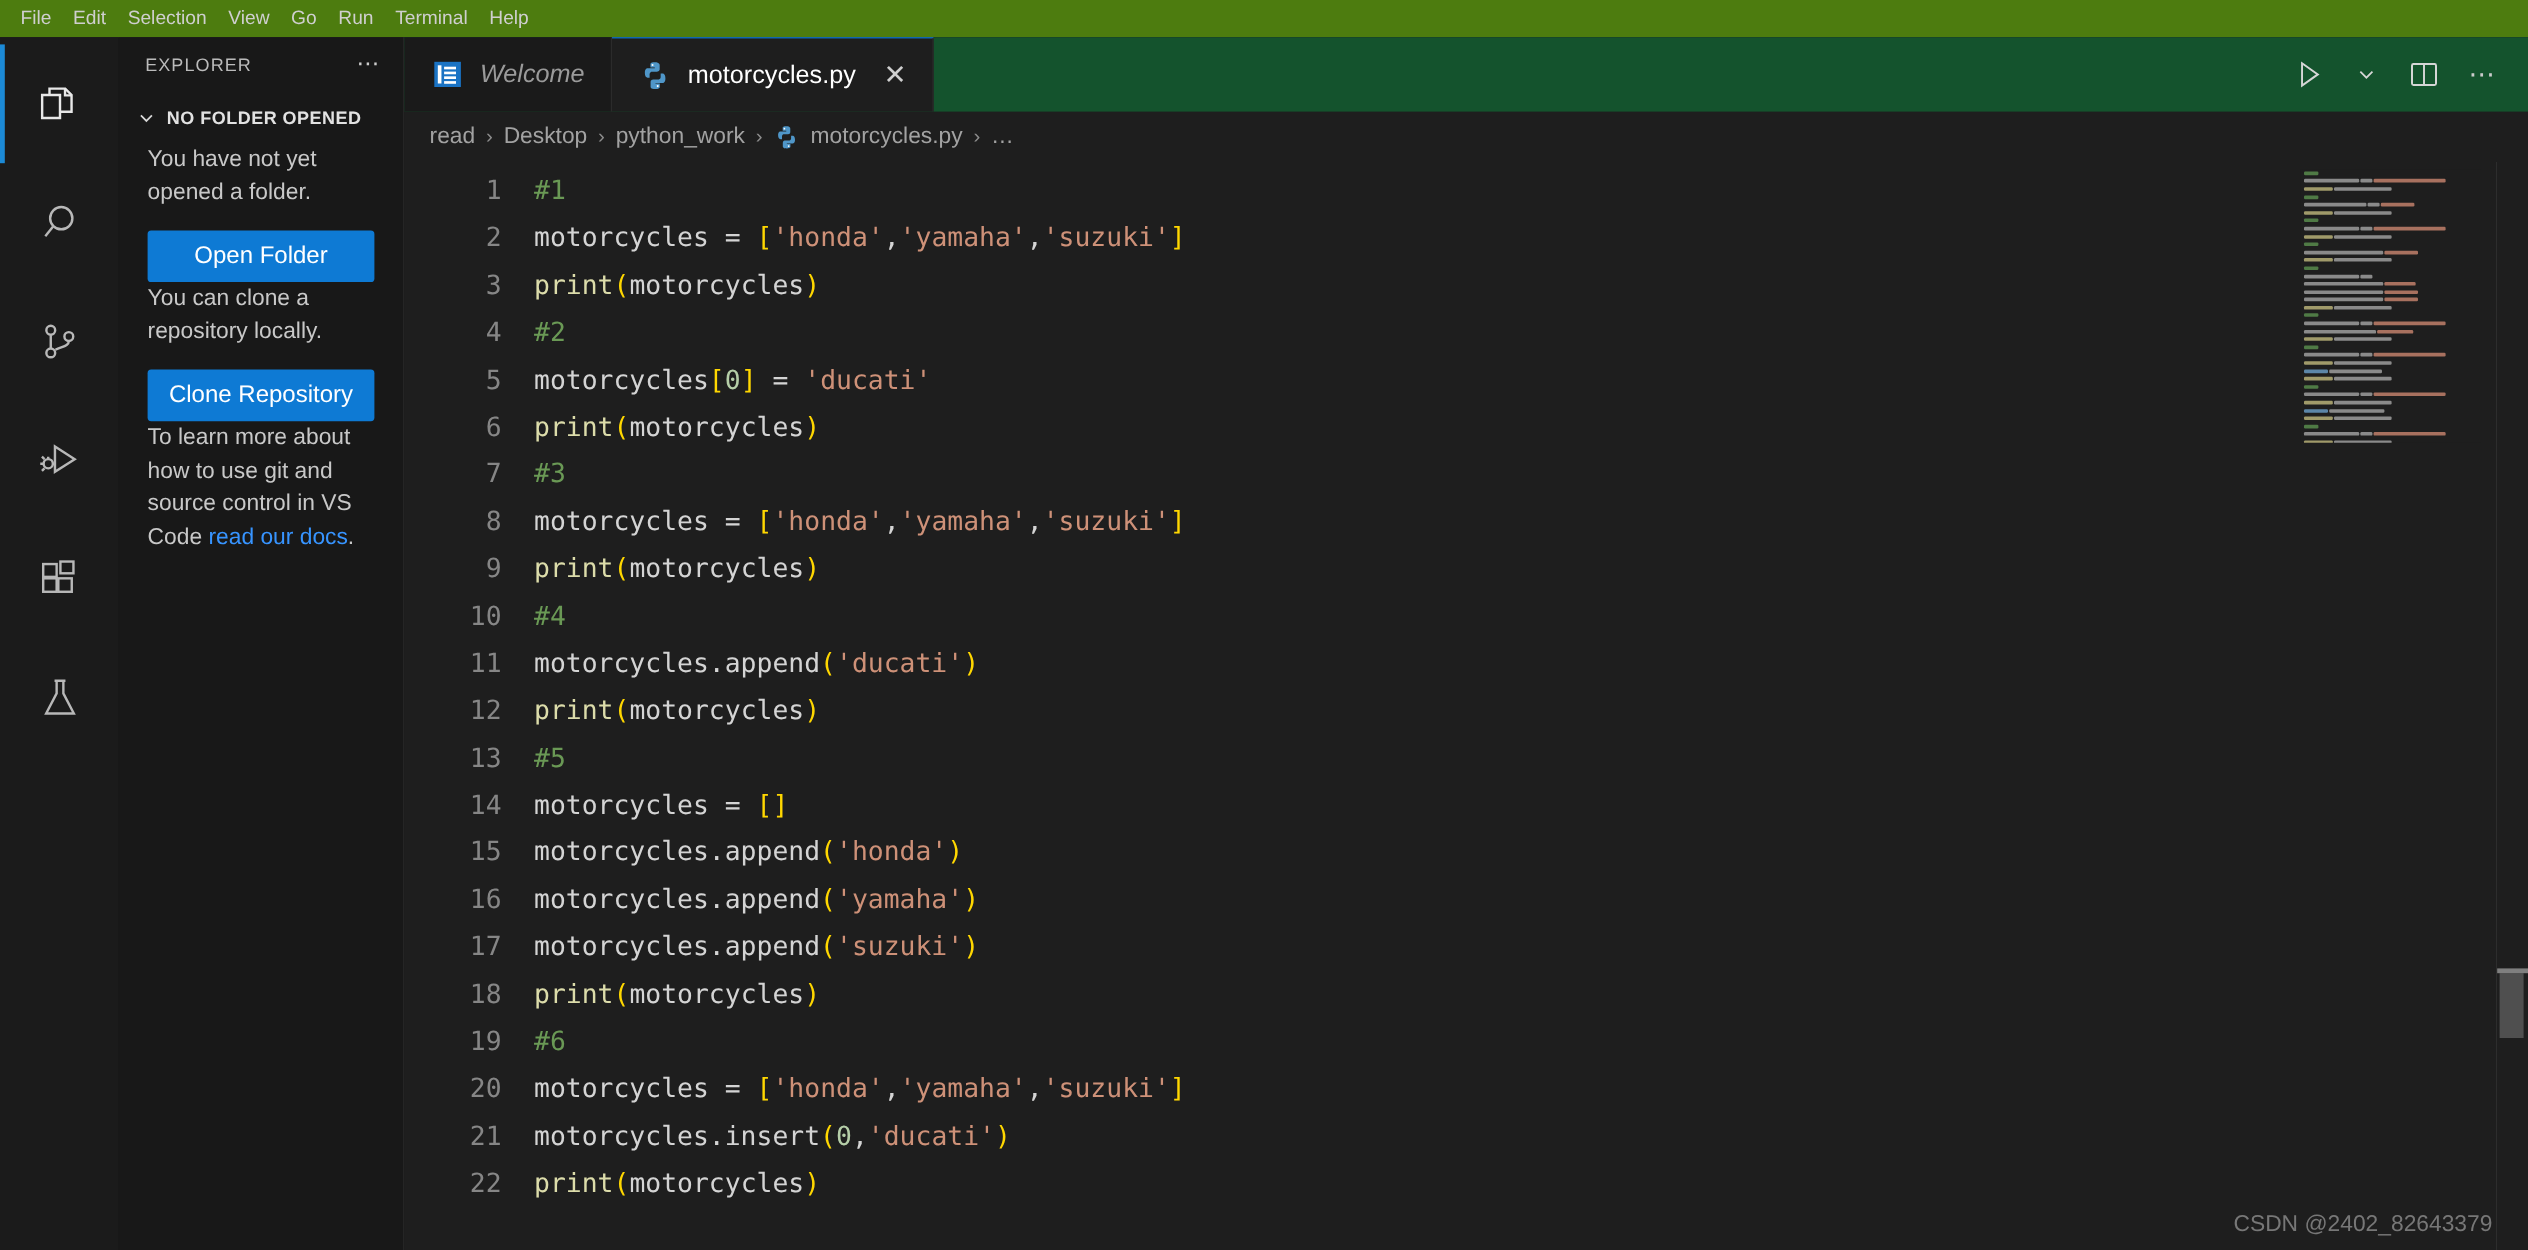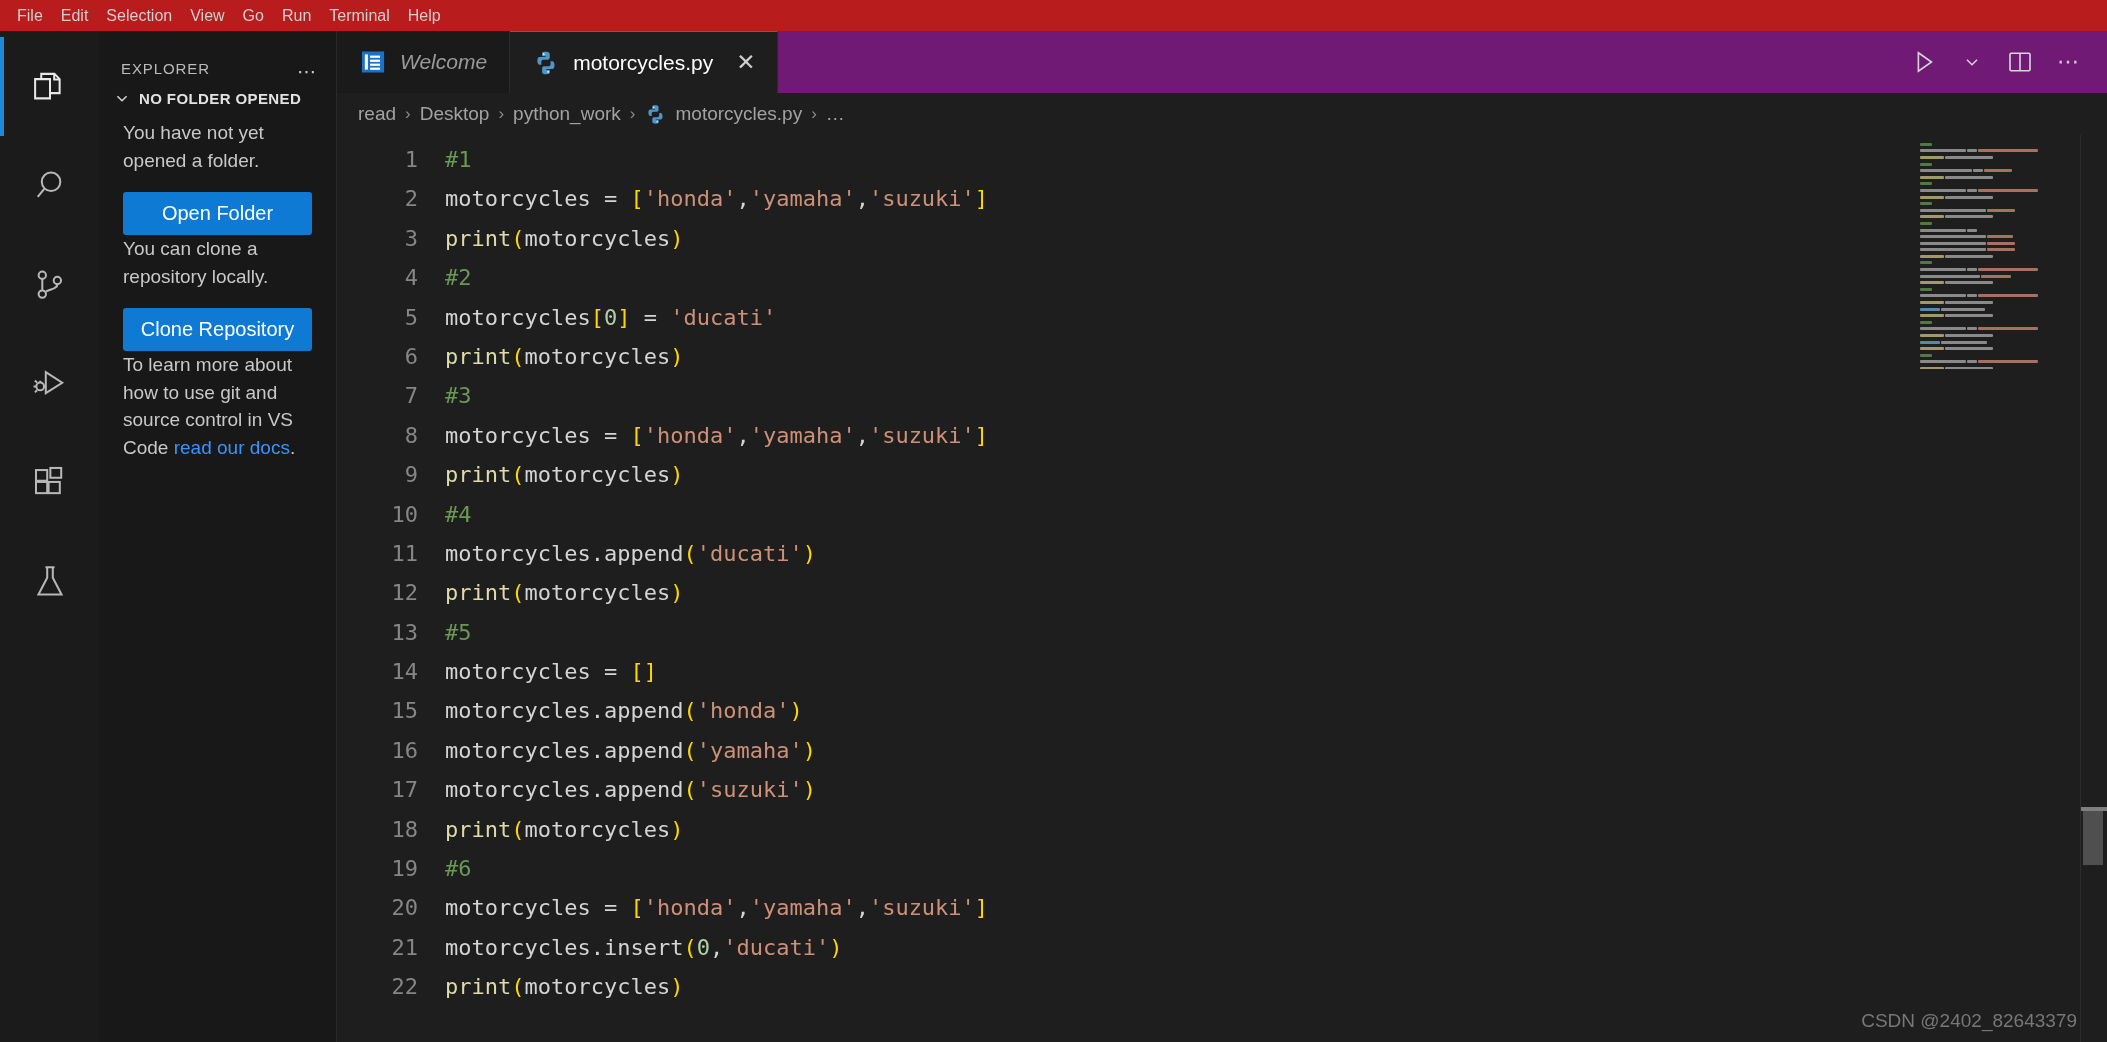--- a/index.html
+++ b/index.html
@@ -43,21 +43,21 @@
     width: 19px; height: 19px; border-radius: 50%;
     background: #32343b; border: 1px solid #4a4c55;
     display: flex; align-items: center; justify-content: center;
   }
   .win-btn.close { background: #0a76e8; border-color: #0a76e8; }
   .win-btn.close svg { display: block; }
 
   
   .menubar {
     height: 31px; flex: 0 0 31px;
-    background: #b91c1c;
+    background: #4d7c0f;
     display: flex; align-items: center;
     padding-left: 8px;
   }
   .menu-item {
     font-size: 16px; color: #cfcfcf;
     padding: 3px 9px;
     white-space: nowrap;
     cursor: default;
   }
 
@@ -83,21 +83,21 @@
   }
 
   
   .sidebar {
     width: 238px; flex: 0 0 238px;
     background: #181818;
     display: flex; flex-direction: column;
     border-right: 1px solid #2a2a2a;
   }
   .sb-head {
-    height: 46px; display: flex; align-items: flex-end;
+    height: 46px; display: flex; align-items: center;
     justify-content: space-between;
     padding: 0 18px 0 22px;
   }
   .sb-head-title {
     font-size: 15px; letter-spacing: .9px; color: #bbbbbb;
     text-transform: uppercase;
   }
   .sb-dots { color: #cccccc; font-size: 19px; line-height: 10px; letter-spacing: 2px; }
   .sb-section {
     display: flex; align-items: center; gap: 6px;
@@ -126,21 +126,21 @@
   
   .editorarea {
     flex: 1 1 auto; min-width: 0;
     display: flex; flex-direction: column;
     background: #1e1e1e;
   }
 
   
   .tabsrow {
     height: 62px; flex: 0 0 62px;
-    background: #701a75;
+    background: #14532d;
     display: flex; align-items: stretch;
     position: relative;
   }
   .tabs { display: flex; align-items: stretch; }
   .tab {
     display: flex; align-items: center; gap: 13px;
     padding: 0 22px;
     border-right: 1px solid #2b2b2b;
     font-size: 21px;
     color: #9a9a9a;

